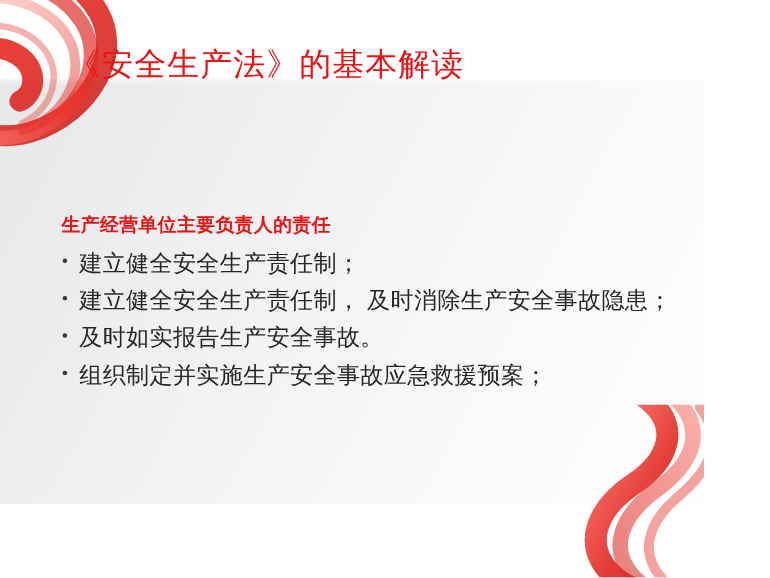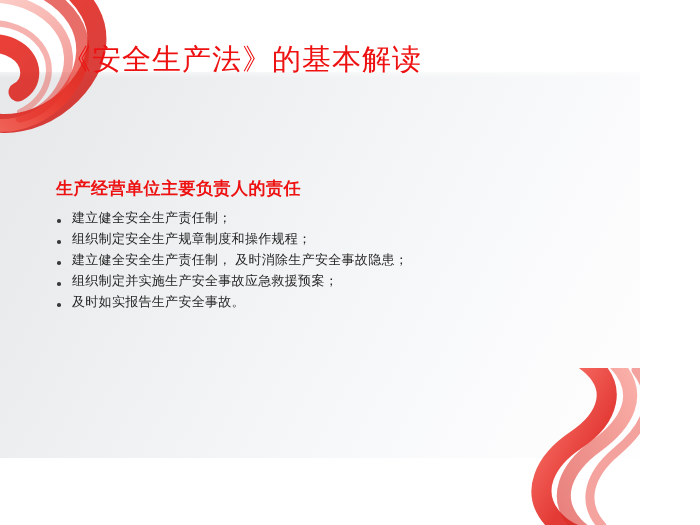--- a/index.html
+++ b/index.html
@@ -79,37 +79,36 @@
     position: absolute;
     left: 56px;
     top: 178px;
     width: 600px;
   }
   .section-heading {
     font-size: 17px;
     font-weight: bold;
     color: #ee1111;
     letter-spacing: 0.5px;
-    margin: 0 0 7px 0;
+    margin: 16px 0 7px 0;
     line-height: 1.3;
   }
   .bullet-list {
     list-style: none;
     margin: 0;
     padding: 0;
   }
   .bullet-item {
     position: relative;
     padding-left: 16px;
-    font-size: 13px;
+    font-size: 21px;
     color: #262626;
     line-height: 1.62;
     letter-spacing: 0.3px;
     white-space: nowrap;
-    font-family: Liberation Serif, serif;
   }
   .bullet-item::before {
     content: "";
     position: absolute;
     left: 1px;
     top: 12px;
     width: 3.5px;
     height: 3.5px;
     border-radius: 50%;
     background: #3a3a3a;
@@ -162,20 +161,19 @@
     <path d="M92,-8 C128,26 104,58 76,78 C46,100 32,130 56,156 C74,176 116,182 140,172" fill="none" stroke="url(#bg2)" stroke-width="14" stroke-linecap="round"></path>
     <path d="M116,2 C142,36 120,64 96,84 C70,106 60,134 82,158" fill="none" stroke="#e8342a" stroke-opacity="0.45" stroke-width="9" stroke-linecap="round"></path>
   </svg>
 
   <div class="title">《安全生产法》的基本解读</div>
 
   <div class="content">
     <div class="section-heading">生产经营单位主要负责人的责任</div>
     <ul class="bullet-list">
       <li class="bullet-item">建立健全安全生产责任制；</li>
-      <li class="bullet-item">组织制定安全生产规章制度和操作规程；</li>
       <li class="bullet-item">建立健全安全生产责任制， 及时消除生产安全事故隐患；</li>
+      <li class="bullet-item">及时如实报告生产安全事故。</li>
       <li class="bullet-item">组织制定并实施生产安全事故应急救援预案；</li>
-      <li class="bullet-item">及时如实报告生产安全事故。</li>
     </ul>
   </div>
 
 </div>
 
 </body></html>

